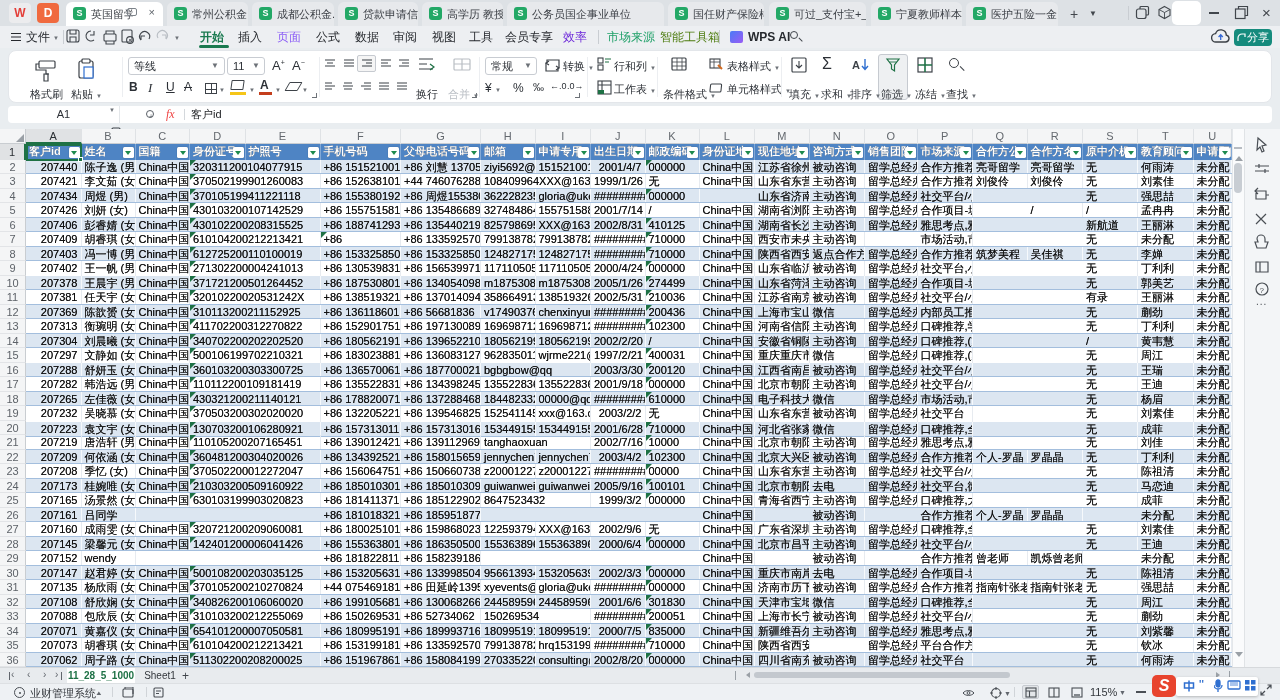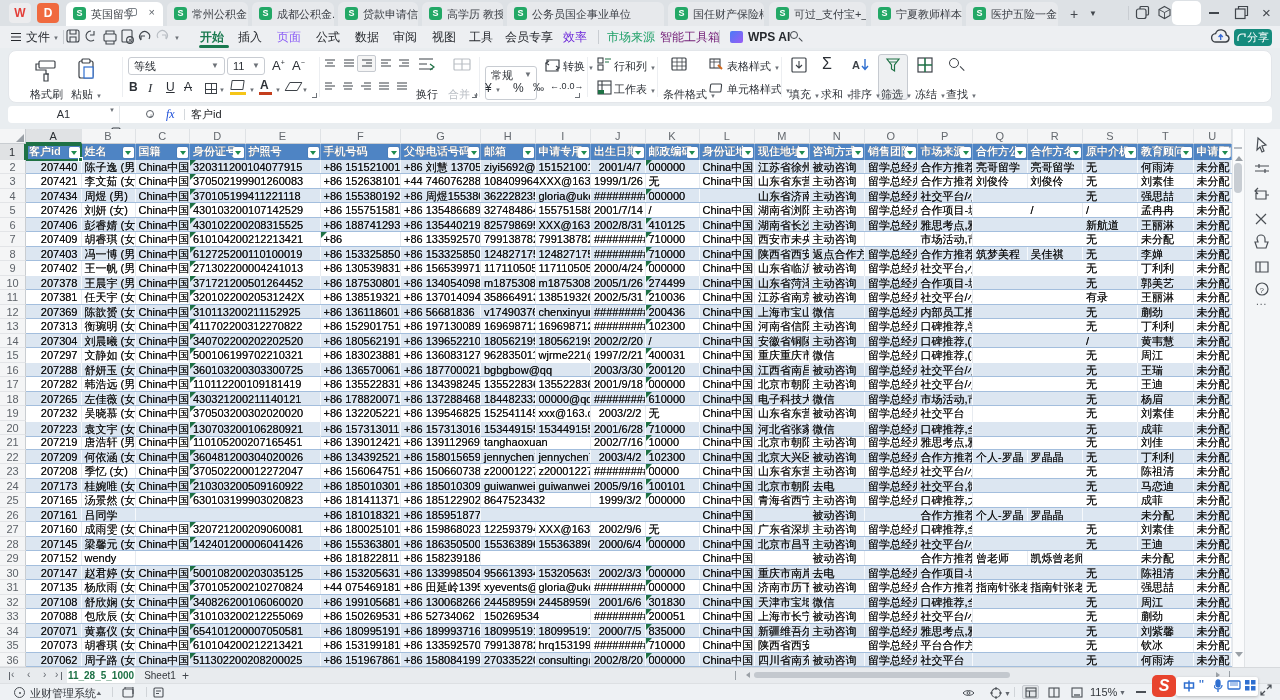--- a/index.html
+++ b/index.html
@@ -138,21 +138,21 @@
     <div class="ab mi" style="left:238px;color:#26292e;font-weight:normal">插入</div>
     <div class="ab mi" style="left:277px;color:#8b5cf6;font-weight:normal">页面</div>
     <div class="ab mi" style="left:316px;color:#26292e;font-weight:normal">公式</div>
     <div class="ab mi" style="left:355px;color:#26292e;font-weight:normal">数据</div>
     <div class="ab mi" style="left:393px;color:#26292e;font-weight:normal">审阅</div>
     <div class="ab mi" style="left:432px;color:#26292e;font-weight:normal">视图</div>
     <div class="ab mi" style="left:469px;color:#26292e;font-weight:normal">工具</div>
     <div class="ab mi" style="left:505px;color:#26292e;font-weight:normal">会员专享</div>
     <div class="ab mi" style="left:563px;color:#6d28d9;font-weight:normal">效率</div>
     <div class="ab mi" style="left:607px;color:#21a16a;font-weight:normal">市场来源</div>
-    <div class="ab mi" style="left:660px;color:#701a75;font-weight:normal">智能工具箱</div>
+    <div class="ab mi" style="left:660px;color:#4d7c0f;font-weight:normal">智能工具箱</div>
     <div class="ab" style="left:199px;top:19px;width:30px;height:3px;background:#1a7a50;border-radius:2px"></div>
     <div class="ab sep" style="left:598px"></div>
     <div class="ab sep" style="left:719px"></div>
     <svg class="ab" style="left:66px;top:3px" width="120" height="16" viewBox="0 0 120 16" fill="none" stroke="#41464c" stroke-width="1.1">
 <rect x="1" y="1" width="12" height="12" rx="2"></rect>
       <path d="M4 1v4h6V1M4 13V8h6v5"></path>
 <path d="M25 2a5 5 0 1 0 3 9M28 2v4h-4"></path>
 <rect x="38" y="5" width="12" height="7" rx="1"></rect>
       <path d="M40 5V2h8v3M40 12v3h8v-3"></path>
 <rect x="56" y="1" width="10" height="12" rx="1"></rect>
@@ -255,21 +255,21 @@
       <path d="M13 7l4 3-4 3" stroke="#1e7145"></path>
     </svg>
     <div class="ab tl" style="left:407px;top:36px;">换行</div>
     <svg class="ab" style="left:443px;top:6px" width="20" height="16" viewBox="0 0 20 16" fill="none" stroke="#b9bec4" stroke-width="1.2">
       <rect x="2" y="2" width="16" height="11" rx="1"></rect>
       <path d="M2 7h16M10 2v11"></path>
     </svg>
     <div class="ab tl" style="left:439px;top:36px;color:#b9bec4">合并 <span class="dn">▼</span></div>
     <div class="ab" style="left:463px;top:42px;width:5px;height:5px;border-right:1.2px solid #6d7278;border-bottom:1.2px solid #6d7278"></div>
     <div class="ab gsep" style="left:470px"></div>
-    <div class="ab cmb" style="left:476px;top:15px;width:52px;height:34px">常规<span style="position:absolute;right:4px;color:#6d7278;font-size:8px">▼</span></div>
+    <div class="ab cmb" style="left:476px;top:6px;width:52px;height:18px">常规<span style="position:absolute;right:4px;color:#6d7278;font-size:8px">▼</span></div>
     <svg class="ab" style="left:535px;top:7px" width="17" height="15" viewBox="0 0 17 15" fill="none" stroke="#3d4248" stroke-width="1.2">
       <path d="M3 5V2h12v8M14 10v3H2V5"></path>
       <path d="M12 8l3 2-3 2M5 7L2 5l3-2"></path>
     </svg>
     <div class="ab tl" style="left:554px;top:8px;">转换 <span class="dn">▼</span></div>
     <div class="ab tl" style="left:476px;top:30px;font-size:12px">¥ <span class="dn">▼</span></div>
     <div class="ab tl" style="left:504px;top:30px;font-size:12px">%</div>
     <div class="ab tl" style="left:524px;top:30px;font-size:11px">‰</div>
     <div class="ab tl" style="left:541px;top:30px;font-size:9px">←.0</div>
     <div class="ab tl" style="left:558px;top:30px;font-size:9px">.0→</div>
@@ -329,21 +329,21 @@
     <div class="ab tl" style="left:906px;top:36px;">冻结 <span class="dn">▼</span></div>
     <div class="ab" style="left:940px;top:7px;width:10px;height:10px;border:1.4px solid #3d4248;border-radius:50%"></div>
     <div class="ab" style="left:950px;top:17px;width:6px;height:1.4px;background:#3d4248;transform:rotate(45deg)"></div>
     <div class="ab tl" style="left:937px;top:36px;">查找 <span class="dn">▼</span></div>
   </div>
 <div id="fxbar" class="ab">
     <div class="ab" style="left:0;top:0;width:112px;height:17px;border-right:1px solid #e4e7ea;font-size:11px;color:#2c3036;text-align:center;line-height:17px">A1</div>
     <div class="ab dn" style="left:101px;top:1px">▼</div>
     <div class="ab" style="left:138px;top:4px;width:8px;height:8px;border:1.2px solid #5a6067;border-radius:50%"></div>
     <div class="ab" style="left:141px;top:7px;font-size:7px;color:#5a6067">+</div>
-    <div class="ab" style="left:158px;top:1px;font-size:12px;font-style:italic;font-family:'Liberation Serif',serif;color:#1d4ed8"><i>f</i>x</div>
+    <div class="ab" style="left:158px;top:1px;font-size:12px;font-style:italic;font-family:'Liberation Serif',serif;color:#ef4444"><i>f</i>x</div>
     <div class="ab" style="left:176px;top:3px;width:1px;height:11px;background:#d4d8dc"></div>
     <div class="ab" style="left:183px;top:0;font-size:11px;color:#1c1e21;line-height:17px">客户id</div>
   </div>
 <div id="grid" class="ab">
     <div id="chead" class="ab">
       <div class="ab" style="left:0;top:0;width:26px;height:15px;border-right:1px solid #c9cdd1"></div>
       <div class="ab" style="left:16px;top:5px;border:4px solid transparent;border-right-color:#9aa0a6;border-bottom-color:#9aa0a6;width:0;height:0"></div>
       <div class="ab cl" style="left:26px;width:55.5px;background:#e0e2e4;color:#2a2e33;border-bottom:2px solid #1e7145;height:15px">A</div>
       <div class="ab cl" style="left:81.5px;width:54px">B</div>
       <div class="ab cl" style="left:135.5px;width:54.5px">C</div>

